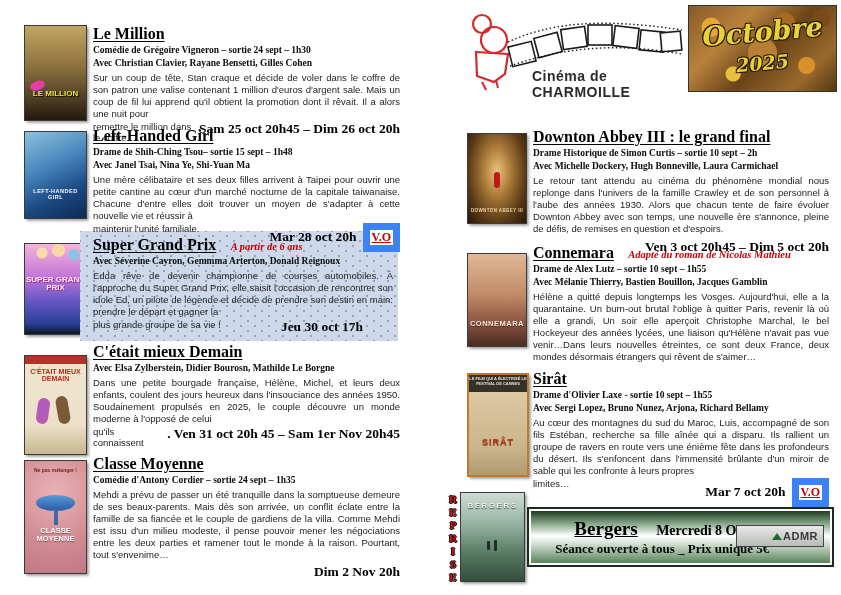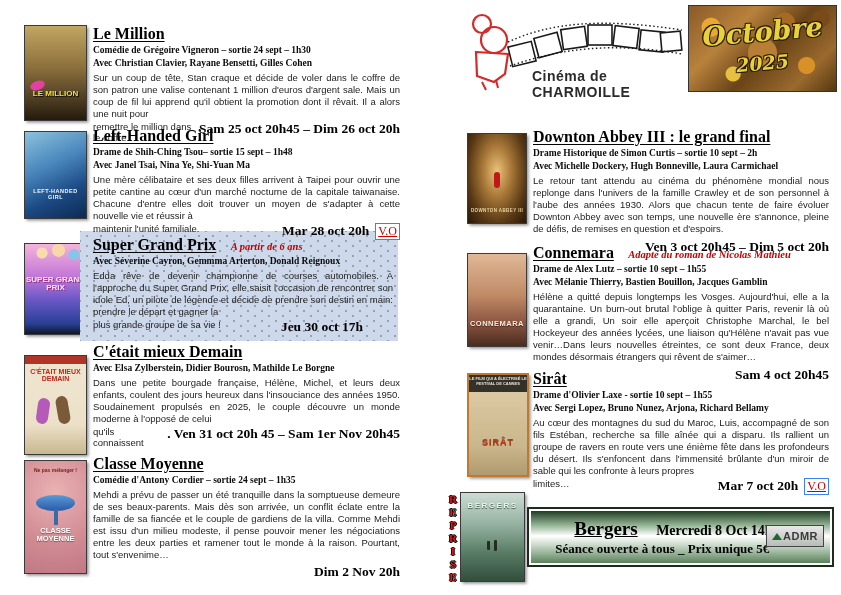--- a/index.html
+++ b/index.html
@@ -12,22 +12,22 @@
           color:#000;text-decoration:underline;text-underline-offset:2px;display:inline-block;}
   .fnote{font-family:"Liberation Serif",serif;font-weight:bold;font-style:italic;
          font-size:10.5px;color:#c40000;margin-left:10px;}
   .fcred{font-family:"Liberation Serif",serif;font-weight:bold;font-size:9.5px;line-height:1.18;
          color:#0b0b0b;margin-top:2px;}
   .fbody{font-size:9.5px;line-height:1.25;text-align:justify;color:#222;margin-top:3px;}
   .ftail{display:flex;justify-content:space-between;align-items:flex-start;margin-top:1px;}
   .ftail .tail{font-size:9.5px;color:#222;}
   .ftime{font-family:"Liberation Serif",serif;font-weight:bold;font-size:13.5px;color:#000;white-space:nowrap;}
   .timeline{text-align:right;margin-top:2px;}
-  .vo{display:inline-block;border:1px solid #3b82f6;background:#fff;color:#c40000;
-      font-family:"Liberation Serif",serif;font-weight:normal;font-size:12px;
+  .vo{display:inline-block;border:7px solid #3b82f6;background:#fff;color:#c40000;
+      font-family:"Liberation Serif",serif;font-weight:bold;font-size:12px;
       padding:0 2px;margin-left:6px;text-decoration:underline;}
 
   
   .poster{position:absolute;border:1px solid #3a3a3a;box-shadow:1.5px 1.5px 3px rgba(0,0,0,.45);
           overflow:hidden;}
   .pl{position:absolute;width:100%;text-align:center;font-weight:bold;
       font-family:"Liberation Sans",sans-serif;}
 
   .p-lemillion{left:24px;top:25px;width:61px;height:94px;
     background:linear-gradient(180deg,#c2a662 0%,#8a6f3c 45%,#4a3a20 80%,#241a0c 100%);}
@@ -121,21 +121,21 @@
     border:2px solid #1c2c1c;box-shadow:inset 0 0 0 2px #fff;
     background:linear-gradient(180deg,#0e2c12 0%,#9ab89a 30%,#ffffff 48%,#d2e0d2 62%,#4e7a50 100%);}
   .banner-line1{position:absolute;left:0;top:9px;width:100%;text-align:center;white-space:nowrap;}
   .banner-title{font-family:"Liberation Serif",serif;font-weight:bold;font-size:19px;color:#000;
     text-decoration:underline;}
   .banner-date{font-family:"Liberation Serif",serif;font-weight:bold;font-size:14px;color:#000;margin-left:14px;}
   .banner-line2{position:absolute;left:0;top:32px;width:88%;text-align:center;
     font-family:Liberation Serif, serif;font-weight:bold;font-size:13px;color:#000;}
   .admr{position:absolute;right:8px;top:16px;width:56px;height:20px;border:1px solid #444;
     background:linear-gradient(180deg,#e8e8e8,#b8bcb8);display:flex;align-items:center;justify-content:center;
-    font-size:11px;font-weight:bold;color:#3a3a3a;letter-spacing:.5px;}
+    font-size:11px;font-weight:bold;color:#3a3a3a;letter-spacing:.5px;padding-left:30px;}
   .admr-roof{width:0;height:0;border-left:5px solid transparent;border-right:5px solid transparent;
     border-bottom:7px solid #1e6a2a;margin-right:1px;}
 
   
   .colL{left:93px;width:307px;}
   .colR{left:533px;width:296px;}
 </style>
 </head>
 <body>
 
@@ -260,21 +260,20 @@
     <div class="fbody">Le retour tant attendu au cinéma du phénomène mondial nous replonge dans l'univers de la famille Crawley et de son personnel à l'aube des années 1930. Alors que chacun tente de faire évoluer Downton Abbey avec son temps, une nouvelle ère s'annonce, pleine de défis, de remises en question et d'espoirs.</div>
     <div class="timeline"><span class="ftime">Ven 3 oct  20h45 – Dim 5 oct 20h</span></div>
   </div>
 
   <div class="film colR" style="top:244px;">
     <span class="ftitle">Connemara</span>
     <span class="fnote">Adapté du roman de Nicolas Mathieu</span>
     <div class="fcred">Drame de Alex Lutz – sortie 10 sept – 1h55</div>
     <div class="fcred">Avec Mélanie Thierry, Bastien Bouillon, Jacques Gamblin</div>
     <div class="fbody">Hélène a quitté depuis longtemps les Vosges. Aujourd'hui, elle a la quarantaine. Un burn-out brutal l'oblige à quitter Paris, revenir là où elle a grandi, Un soir elle aperçoit Christophe Marchal, le bel Hockeyeur des années lycées, une liaison qu'Hélène n'avait pas vue venir…Dans leurs nouvelles étreintes, ce sont deux France, deux mondes désormais étrangers qui rêvent de s'aimer…</div>
-    <div class="timeline"><span class="ftime">Sam 4 oct  20h45</span></div>
   </div>
 
   <div class="film colR" style="top:370px;">
     <span class="ftitle">Sirât</span>
     <div class="fcred">Drame d'Olivier Laxe - sortie 10 sept – 1h55</div>
     <div class="fcred">Avec Sergi Lopez, Bruno Nunez, Arjona, Richard Bellamy</div>
     <div class="fbody">Au cœur des montagnes du sud du Maroc, Luis, accompagné de son fils Estéban, recherche sa fille aînée qui a disparu. Ils rallient un groupe de ravers en route vers une énième fête dans les profondeurs du désert. Ils s'enfoncent dans l'immensité brûlante d'un miroir de sable qui les confronte à leurs propres</div>
     <div class="ftail">
       <span class="tail">limites…</span>
       <span class="ftime"><span>Mar 7 oct 20h</span><span class="vo">V.O</span></span>

